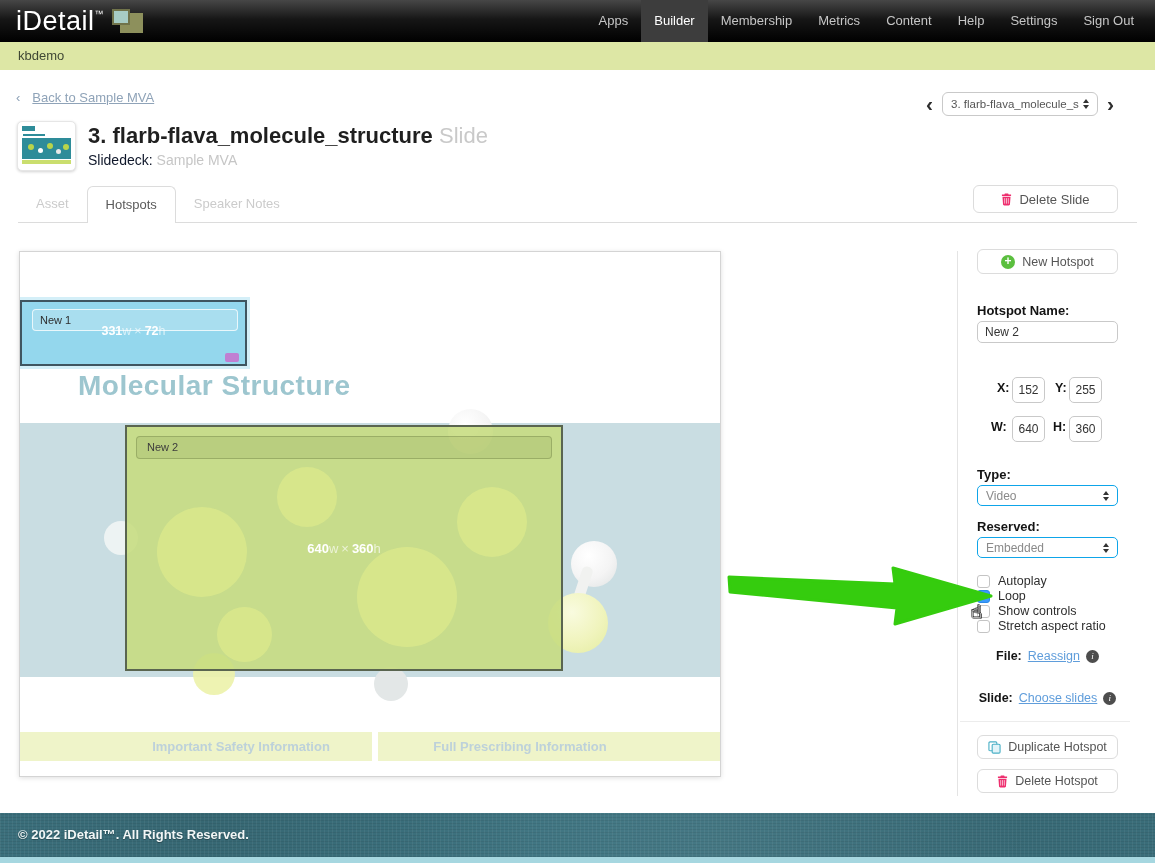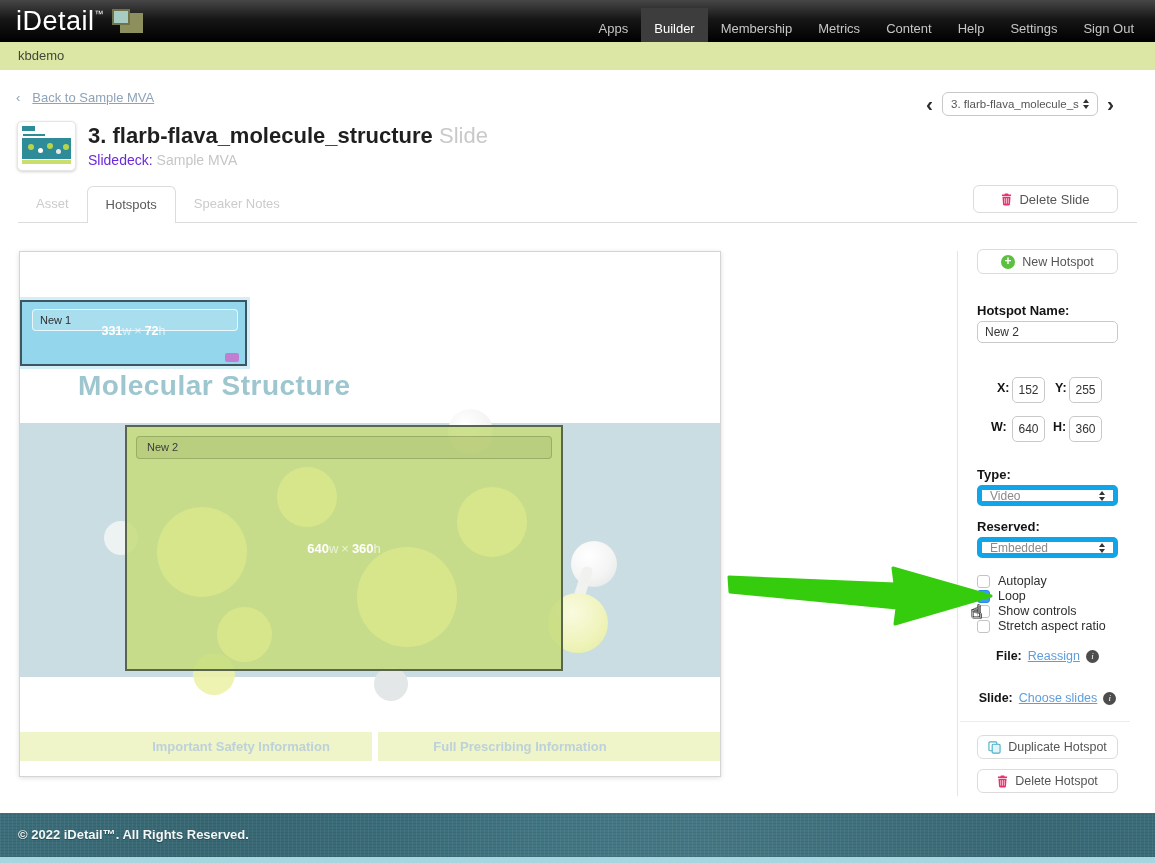--- a/index.html
+++ b/index.html
@@ -9,21 +9,21 @@
 
   
   .topbar{position:absolute;left:0;top:0;width:1155px;height:42px;
           background:linear-gradient(#474747 0%,#161616 46%,#000 100%);display:flex;align-items:center}
   .logo{position:absolute;left:16px;top:4px;display:flex;align-items:flex-start;cursor:pointer}
   .logo-text{color:#fff;font-size:27px;font-weight:400;letter-spacing:.5px;line-height:34px}
   .tm{color:#fff;font-size:9px;margin-top:5px}
   .logo-mark{position:relative;width:36px;height:30px;margin-left:7px;display:inline-block}
   .sq-back{position:absolute;left:9px;top:9px;width:23px;height:20px;background:#8d905c}
   .sq-front{position:absolute;left:1px;top:5px;width:18px;height:16px;background:#a7ccc4;border:2px solid#70734a}
-  .topnav{position:absolute;right:8px;top:8px;height:56px;display:flex;align-items:stretch}
+  .topnav{position:absolute;right:8px;top:0;height:56px;display:flex;align-items:stretch}
   .nav-item{color:#c6c6c6;font-size:13px;padding:0 13px;line-height:42px;cursor:pointer;white-space:nowrap}
   .nav-item.active{background:#3d3d3d;color:#fff}
 
   
   .subbar{position:absolute;left:0;top:42px;width:1155px;height:28px;background:#dde7a5;
           color:#3f4734;font-size:13px;line-height:28px;padding-left:18px}
 
   
   .crumb{position:absolute;left:16px;top:90px;font-size:13px;color:#8fa3b8}
   .crumb-link{color:#8fa3b8;text-decoration:underline;cursor:pointer;margin-left:12px}
@@ -42,21 +42,21 @@
          border-radius:5px;box-shadow:0 1px 3px rgba(0,0,0,.18);padding:4px}
   .mini{position:relative;width:100%;height:100%;background:#fff;overflow:hidden}
   .mini-logo{position:absolute;left:0;top:0;width:13px;height:5px;background:#2e8c99}
   .mini-line{position:absolute;left:1px;top:8px;width:22px;height:2px;background:#2e8c99}
   .mini-body{position:absolute;left:0;top:12px;width:100%;height:21px;background:#2e8c99}
   .mini-dot{position:absolute;border-radius:50%}
   .mini-strip{position:absolute;left:0;top:34px;width:100%;height:4px;background:#cade6e}
   .page-title{position:absolute;left:88px;top:123px;font-size:22px;font-weight:bold;color:#1f1f1f;white-space:nowrap}
   .page-title .suffix{color:#c9c9c9;font-weight:400}
   .page-sub{position:absolute;left:88px;top:152px;font-size:14px}
-  .page-sub .lbl{color:#6d28d9}
+  .page-sub .lbl{color:#0f172a}
   .page-sub .val{color:#c6c6c6;margin-left:4px}
 
   
   .tabs{position:absolute;left:18px;top:186px;display:flex;z-index:2}
   .tab{height:37px;line-height:36px;padding:0 18px;font-size:13px;color:#cbcbcb;cursor:pointer}
   .tab.active{color:#5a5a5a;background:#fff;border:1px solid #dcdcdc;border-bottom:none;border-radius:6px 6px 0 0}
   .tabline{position:absolute;left:18px;top:222px;width:1119px;height:1px;background:#dcdcdc;z-index:1}
 
   
   .btn{background:#fff;border:1px solid #dcdcdc;border-radius:6px;color:#555;font-size:12.5px;
@@ -95,21 +95,21 @@
   .isi-bar{position:absolute;top:480px;height:29px;background:#eff4c9;color:#bdd1da;font-weight:bold;
            font-size:13px;line-height:29px;text-align:center}
 
   .vdivider{position:absolute;left:957px;top:251px;width:1px;height:545px;background:#e4e4e4}
 
   
   .side-label{position:absolute;font-weight:bold;color:#141414;font-size:13px;white-space:nowrap}
   .inp{position:absolute;border:1px solid #c9c9c9;border-radius:5px;font-size:12px;color:#333;
        padding:0 7px;background:#fff;font-family:inherit}
   .num{text-align:center;padding:12px 2px}
-  .sel{position:absolute;border:5px solid #0ea5e9;border-radius:5px;height:21px;background:#fff;
+  .sel{position:absolute;border:1px solid #0ea5e9;border-radius:5px;height:21px;background:#fff;
        display:flex;align-items:center;justify-content:space-between;padding:0 8px;cursor:pointer}
   .sel .txt{font-size:12px;color:#8a8a8a}
   .cb-row{position:absolute;display:flex;align-items:center;gap:8px;font-size:12.5px;color:#2e2e2e;height:14px}
   .cb{width:13px;height:13px;border:1px solid #c4c4c4;border-radius:3px;background:#fff;flex:0 0 13px;
       cursor:pointer;position:relative}
   .cb.checked{background:#3b99fc;border-color:#2a8ae8}
   .cb.checked::after{content:"✓";position:absolute;left:1.5px;top:-1px;color:#fff;font-size:10.5px;font-weight:bold}
   .link-row{position:absolute;width:141px;display:flex;align-items:center;justify-content:center;gap:6px;
             font-size:12.5px;white-space:nowrap}
   .link-row .lbl{font-weight:bold;color:#141414}

